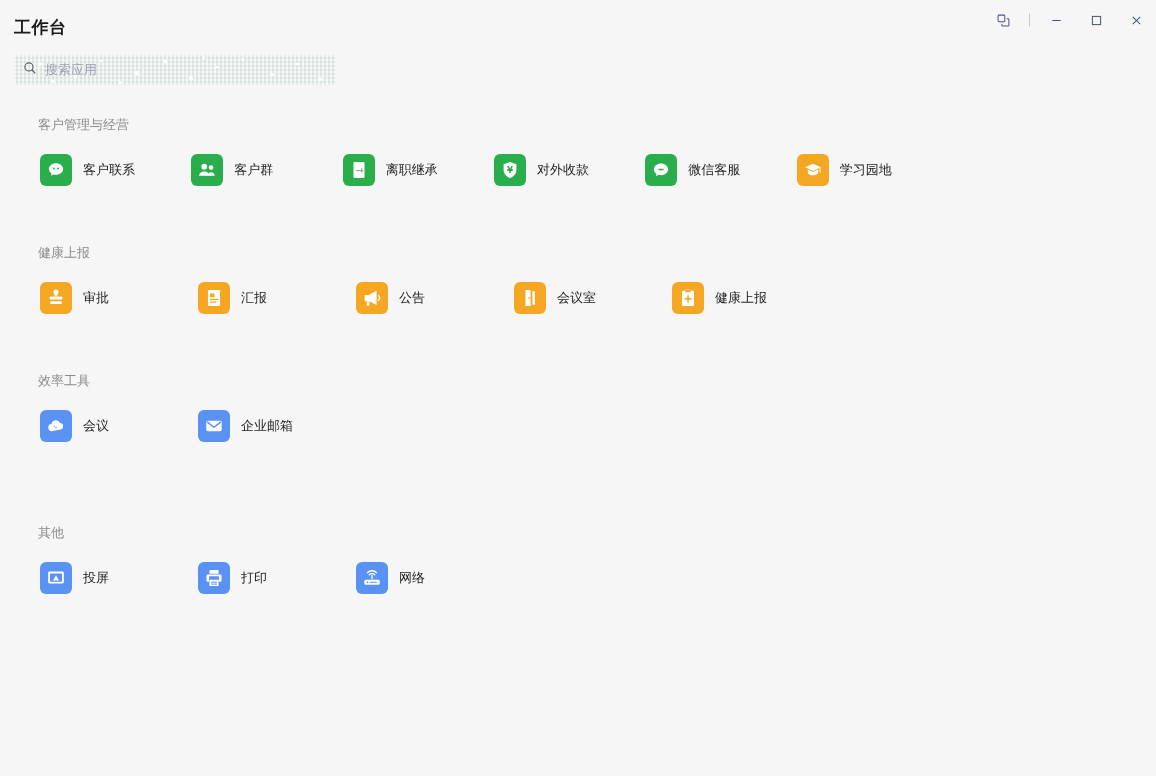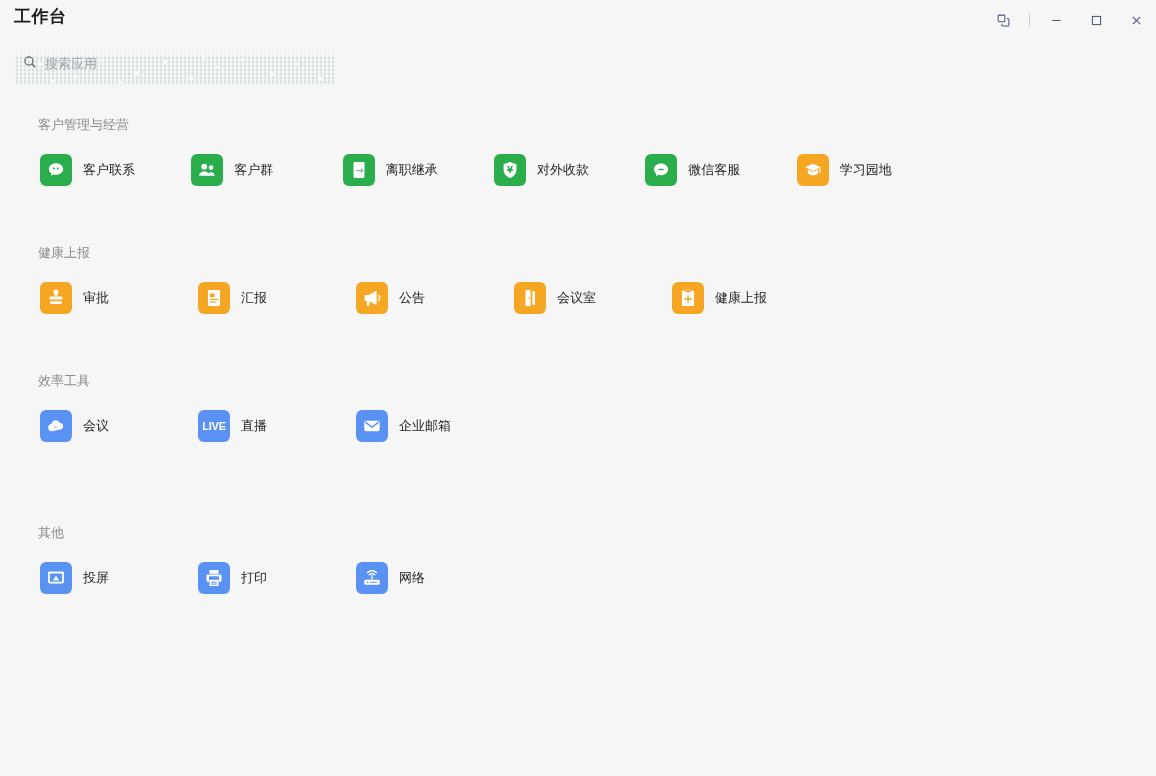--- a/index.html
+++ b/index.html
@@ -44,21 +44,21 @@
     width: 1px;
     height: 14px;
     background: #c9ccd8;
     margin: 0 6px;
   }
 
   
   .page-title {
     position: absolute;
     left: 14px;
-    top: 5px;
+    top: 16px;
     font-size: 17px;
     font-weight: bold;
     color: #1b1b1b;
     letter-spacing: 0.5px;
   }
 
   
   .search-wrap {
     position: absolute;
     left: 14px;
@@ -77,21 +77,21 @@
       radial-gradient(circle at 71% 15%, #ffffff 0 2px, transparent 2px),
       radial-gradient(circle at 80% 65%, #ffffff 0 2px, transparent 2px),
       radial-gradient(circle at 88% 30%, #ffffff 0 1.5px, transparent 1.5px),
       radial-gradient(circle at 95% 80%, #ffffff 0 2px, transparent 2px),
       radial-gradient(circle at 12% 88%, #ffffff 0 1.5px, transparent 1.5px),
       radial-gradient(circle at 33% 92%, #ffffff 0 1.5px, transparent 1.5px),
       radial-gradient(circle at 59% 8%,  #ffffff 0 1.5px, transparent 1.5px),
       repeating-linear-gradient(90deg, rgba(255,255,255,.55) 0 2px, rgba(210,222,214,.25) 2px 4px),
       repeating-linear-gradient(0deg, rgba(255,255,255,.35) 0 2px, rgba(200,214,206,.3) 2px 4px);
     display: flex;
-    align-items: flex-start;
+    align-items: center;
     overflow: hidden;
   }
   .search-icon {
     margin-left: 9px;
     margin-right: 8px;
     color: #5c5f6b;
     flex: none;
   }
   .search-ph {
     font-size: 13px;
@@ -333,26 +333,20 @@
     <div class="app">
       <span class="app-icon" style="background:#5a92f3">
         <svg width="22" height="22" viewBox="0 0 24 24">
           <path d="M7.4 17.6a3.9 3.9 0 0 1-.35-7.78 4.9 4.9 0 0 1 9.35-1.1 3.6 3.6 0 0 1 .4 7.14z" fill="#fff"></path>
           <path d="M10.3 11.3c-.55.55-.55 1.5.35 2.4s1.85.9 2.4.35l-.75-.85-.75.3-1-1 .3-.75z" fill="#5a92f3"></path>
         </svg>
       </span>
       <span class="app-label">会议</span>
     </div>
 
-    <div class="app">
-      <span class="app-icon" style="background:#5a92f3">
-        <span class="live-txt">LIVE</span>
-      </span>
-      <span class="app-label">直播</span>
-    </div>
 
     <div class="app">
       <span class="app-icon" style="background:#5a92f3">
         <svg width="22" height="22" viewBox="0 0 24 24">
           <rect x="3.6" y="6.2" width="16.8" height="11.6" rx="1.6" fill="#fff"></rect>
           <path d="M4.8 7.8l7.2 5.6 7.2-5.6" fill="none" stroke="#5a92f3" stroke-width="1.6" stroke-linecap="round" stroke-linejoin="round"></path>
         </svg>
       </span>
       <span class="app-label">企业邮箱</span>
     </div>

